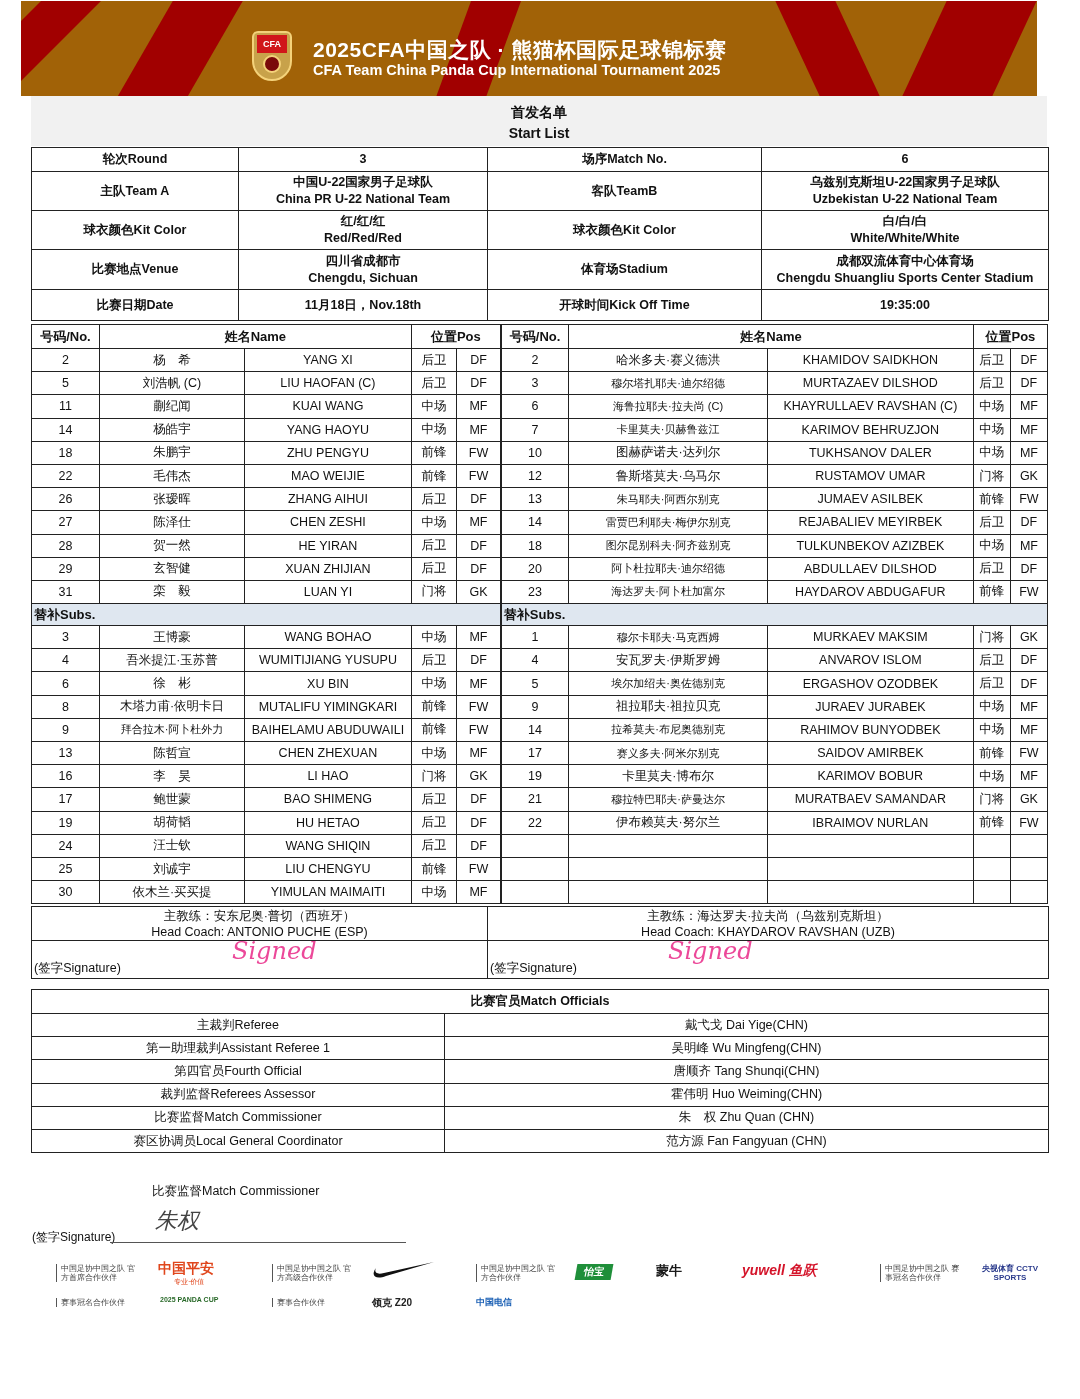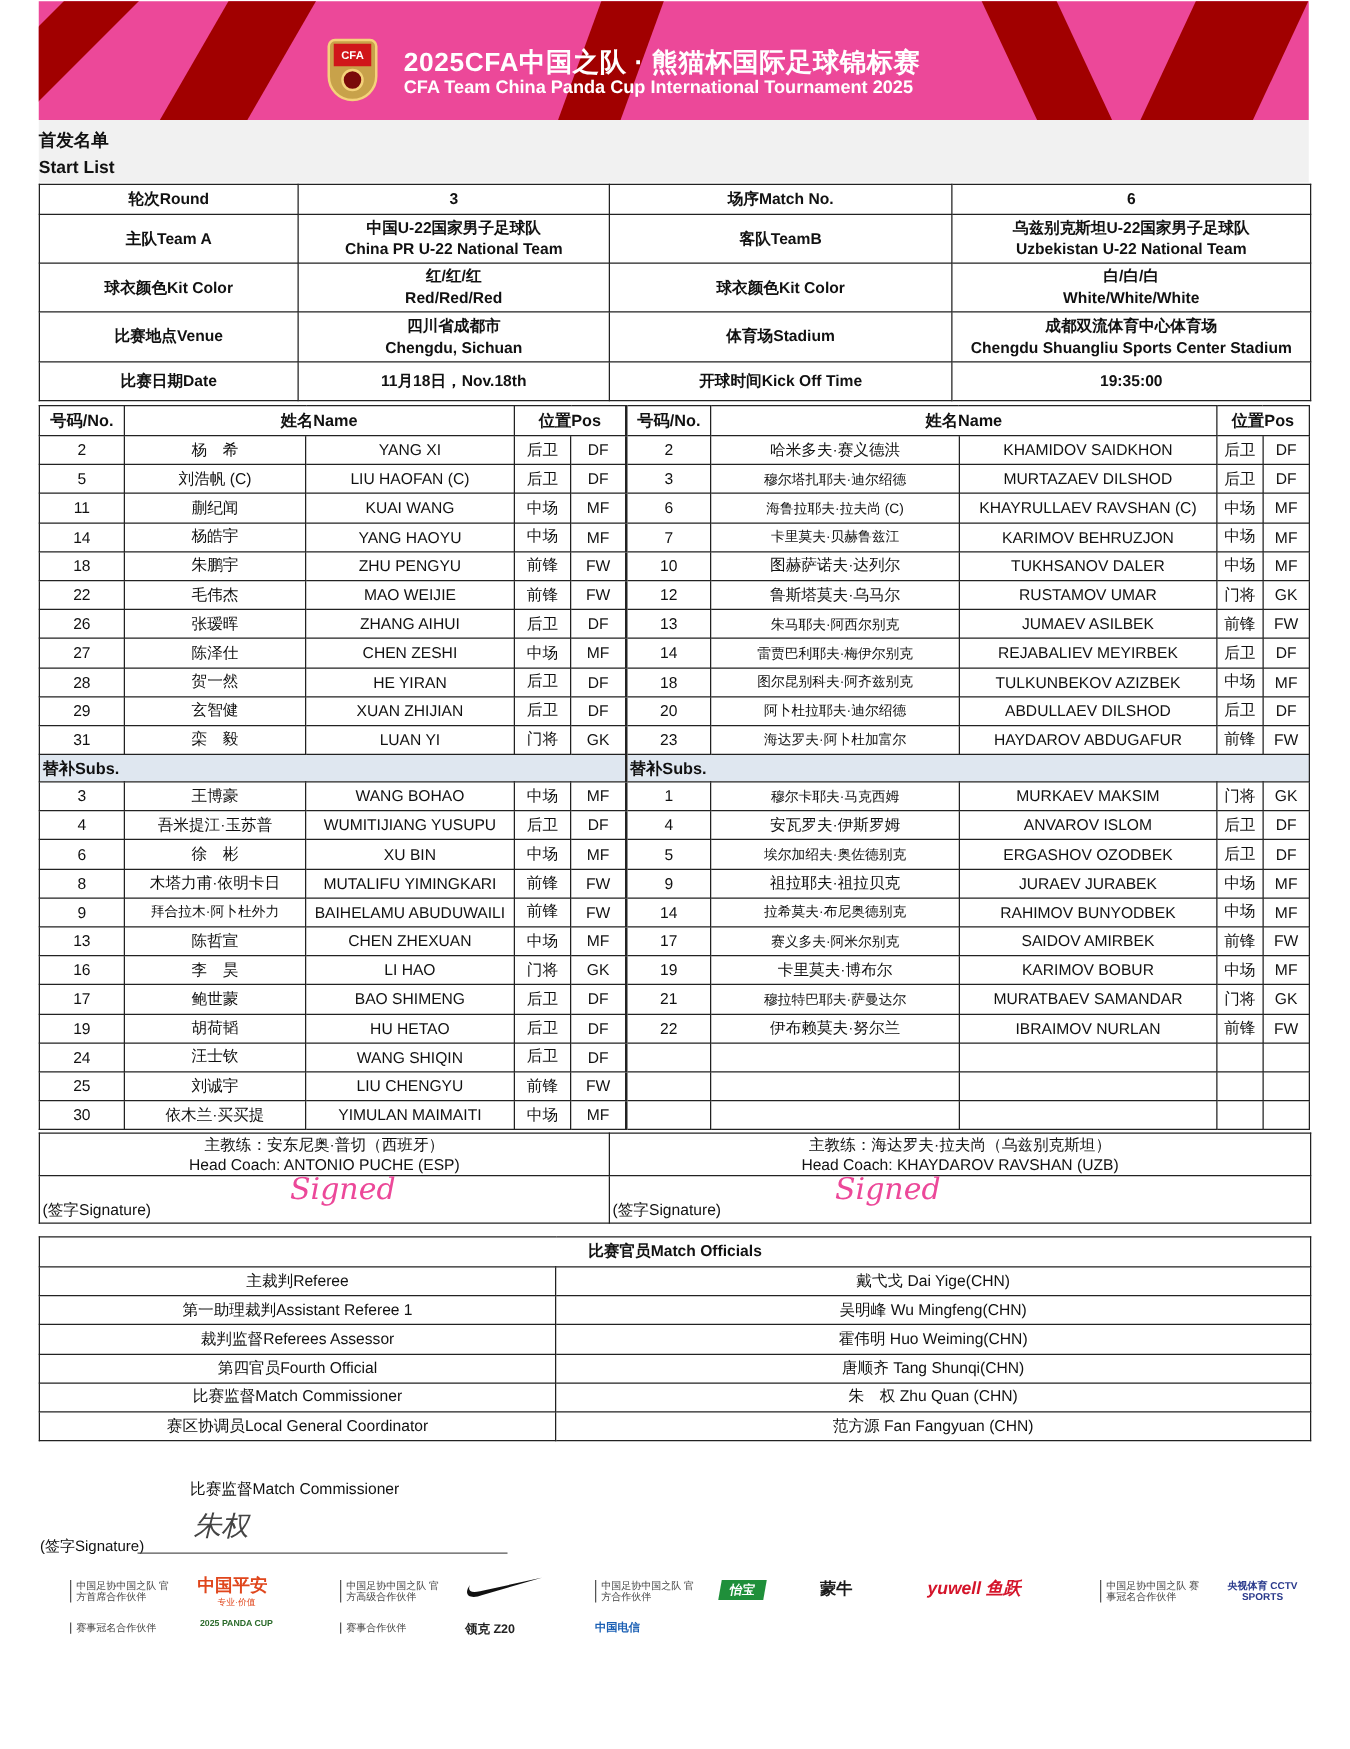--- a/index.html
+++ b/index.html
@@ -1,37 +1,37 @@
 <!DOCTYPE html>
 <html><head>
 <meta charset="utf-8">
 <style>
   * { box-sizing: border-box; margin: 0; padding: 0; }
   html, body { width: 1080px; height: 1399px; background: #ffffff; overflow: hidden; }
   body { font-family: "Liberation Sans", "DejaVu Sans", sans-serif; color: #111; position: relative; }
   .banner {
-    position: absolute; left: 31px; top: 1px; width: 1016px; height: 95px;
-    background: #ec4899; overflow: hidden;
+    position: absolute; left: 21px; top: 1px; width: 1016px; height: 95px;
+    background: #a16207; overflow: hidden;
   }
   .banner .stripe { position: absolute; background: #a10000; transform: skewX(-30deg); }
   .banner .s1 { left: -40px; top: -20px; width: 60px; height: 160px; transform: skewX(-45deg); }
   .banner .s2 { left: 120px; top: -10px; width: 70px; height: 130px; }
   .banner .s3 { left: 430px; top: -10px; width: 50px; height: 130px; transform: skewX(-20deg); }
   .banner .s4 { left: 780px; top: -10px; width: 60px; height: 130px; transform: skewX(25deg); }
   .banner .s5 { left: 900px; top: -10px; width: 90px; height: 130px; transform: skewX(-25deg); }
   .crest {
     position: absolute; left: 231px; top: 30px; width: 40px; height: 50px;
     background: #c8a24a; border-radius: 6px 6px 20px 20px; border: 2px solid #f4d27a;
   }
   .crest .top { position: absolute; left: 3px; top: 2px; right: 3px; height: 18px; background: #d0161a; color: #fff; font-size: 9px; font-weight: bold; text-align: center; line-height: 18px; }
   .crest .ball { position: absolute; left: 9px; top: 22px; width: 18px; height: 18px; border-radius: 50%; background: #7a0a0a; border: 2px solid #f4d27a; }
   .banner-title { position: absolute; left: 292px; top: 35px; color: #fff; font-weight: bold; font-size: 21px; letter-spacing: 0.5px; white-space: nowrap; }
   .banner-sub { position: absolute; left: 292px; top: 61px; color: #fff; font-weight: bold; font-size: 14.5px; white-space: nowrap; }
 
-  .sheet-head { position: absolute; left: 31px; top: 96px; width: 1016px; height: 50px; background: #f1f1f1; }
+  .sheet-head { position: absolute; left: 31px; top: 96px; width: 1016px; height: 50px; background: #f1f1f1; text-align: center; }
   .sheet-head .cn { font-weight: bold; font-size: 14px; margin-top: 8px; }
   .sheet-head .en { font-weight: bold; font-size: 14px; margin-top: 3px; }
 
   table { border-collapse: collapse; position: absolute; table-layout: fixed; }
   td, th { border: 1.5px solid #222; text-align: center; vertical-align: middle; font-size: 12.5px; overflow: hidden; white-space: nowrap; }
   .info { left: 31px; top: 147px; width: 1017px; }
   .info td { font-weight: bold; font-size: 12.5px; line-height: 17px; }
   .info tr.r1 td { height: 24px; margin-top: 48px; }
   .info tr.r2 td { height: 39px; }
   .info tr.r3 td { height: 39px; }
@@ -483,26 +483,26 @@
       </tr>
   <tr>
         <td>主裁判Referee</td>
         <td>戴弋戈 Dai Yige(CHN)</td>
       </tr>
       <tr>
         <td>第一助理裁判Assistant Referee 1</td>
         <td>吴明峰 Wu Mingfeng(CHN)</td>
       </tr>
       <tr>
+        <td>第四官员Fourth Official</td>
+        <td>唐顺齐 Tang Shunqi(CHN)</td>
+      </tr>
+      <tr>
         <td>裁判监督Referees Assessor</td>
         <td>霍伟明 Huo Weiming(CHN)</td>
-      </tr>
-      <tr>
-        <td>第四官员Fourth Official</td>
-        <td>唐顺齐 Tang Shunqi(CHN)</td>
       </tr>
       <tr>
         <td>比赛监督Match Commissioner</td>
         <td>朱　权 Zhu Quan (CHN)</td>
       </tr>
       <tr>
         <td>赛区协调员Local General Coordinator</td>
         <td>范方源 Fan Fangyuan (CHN)</td>
       </tr>
     </tbody>

